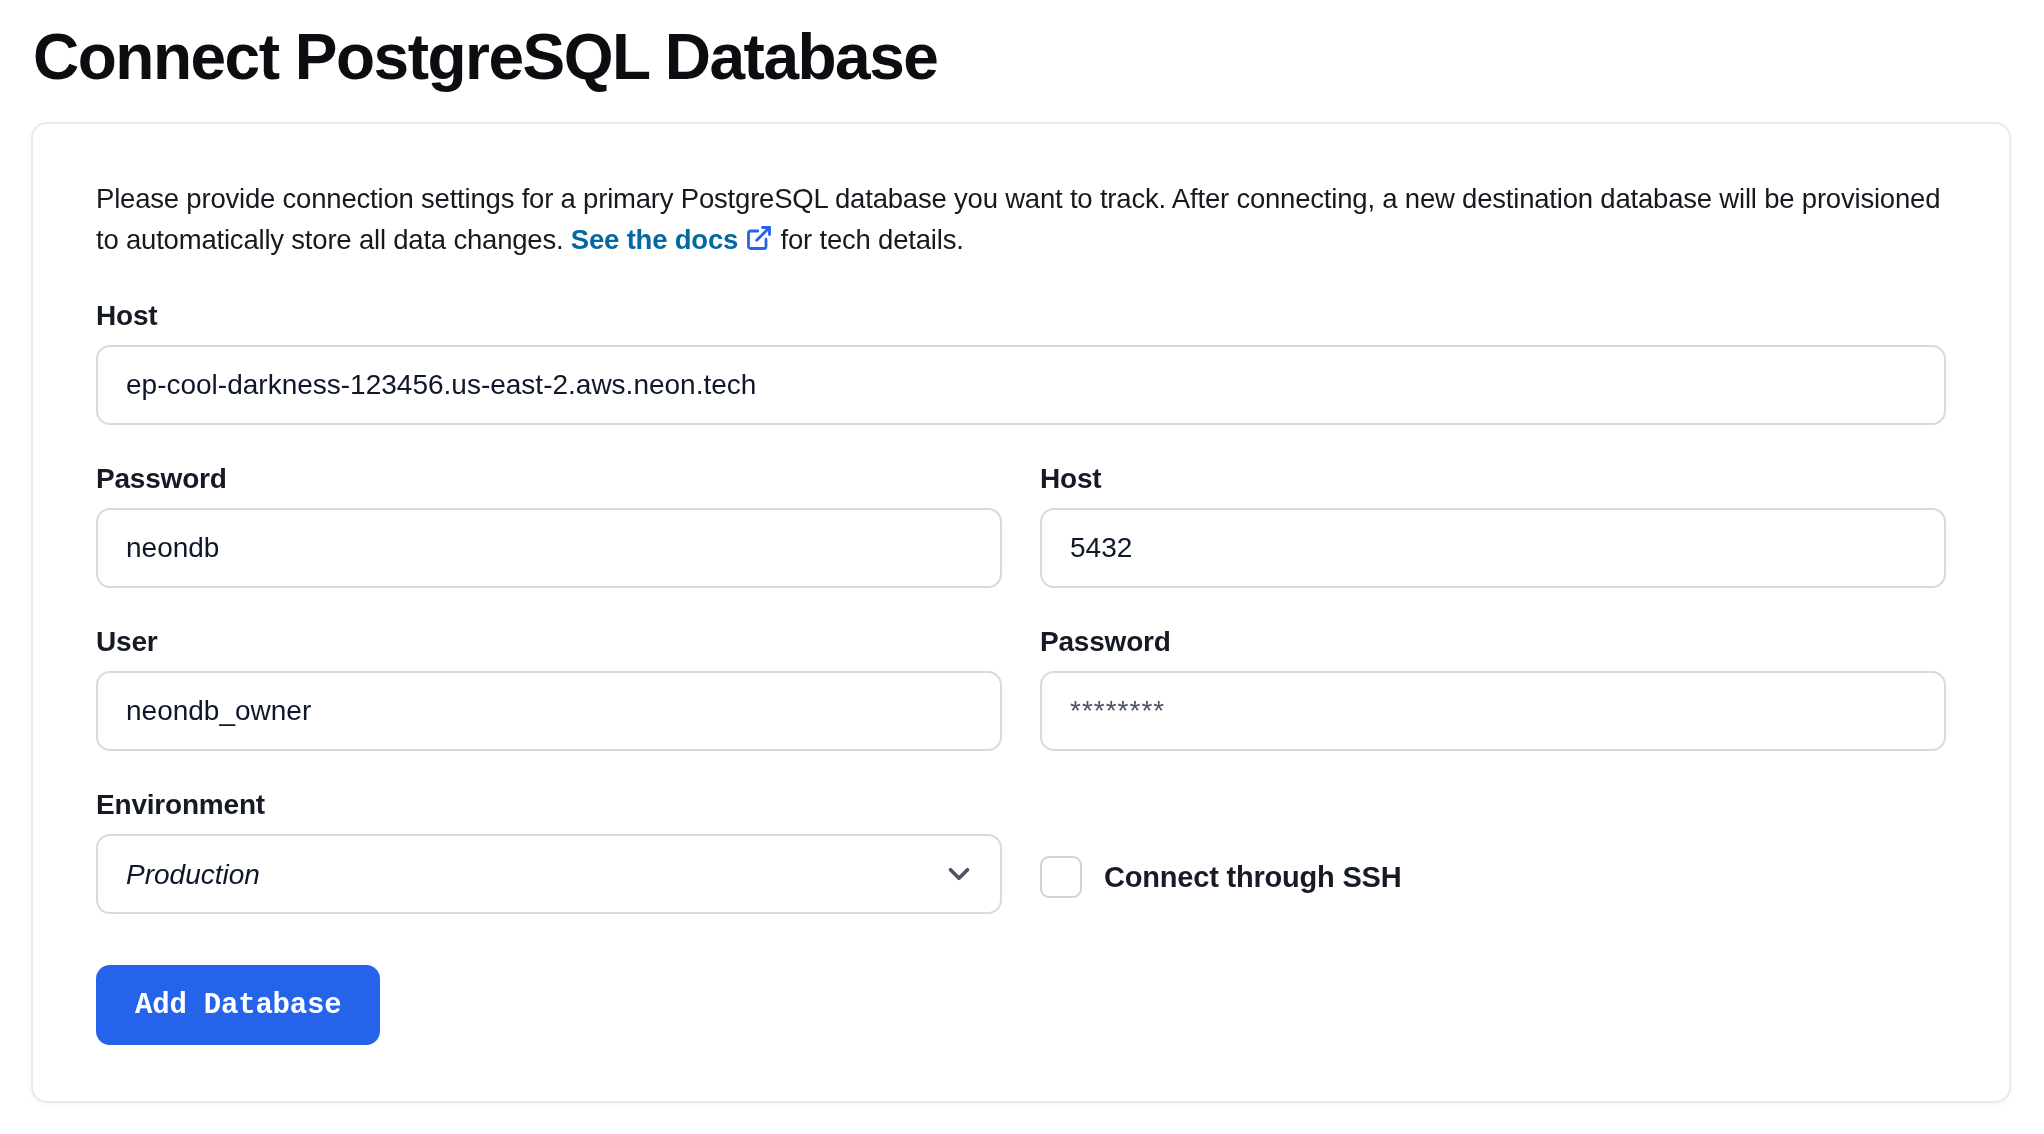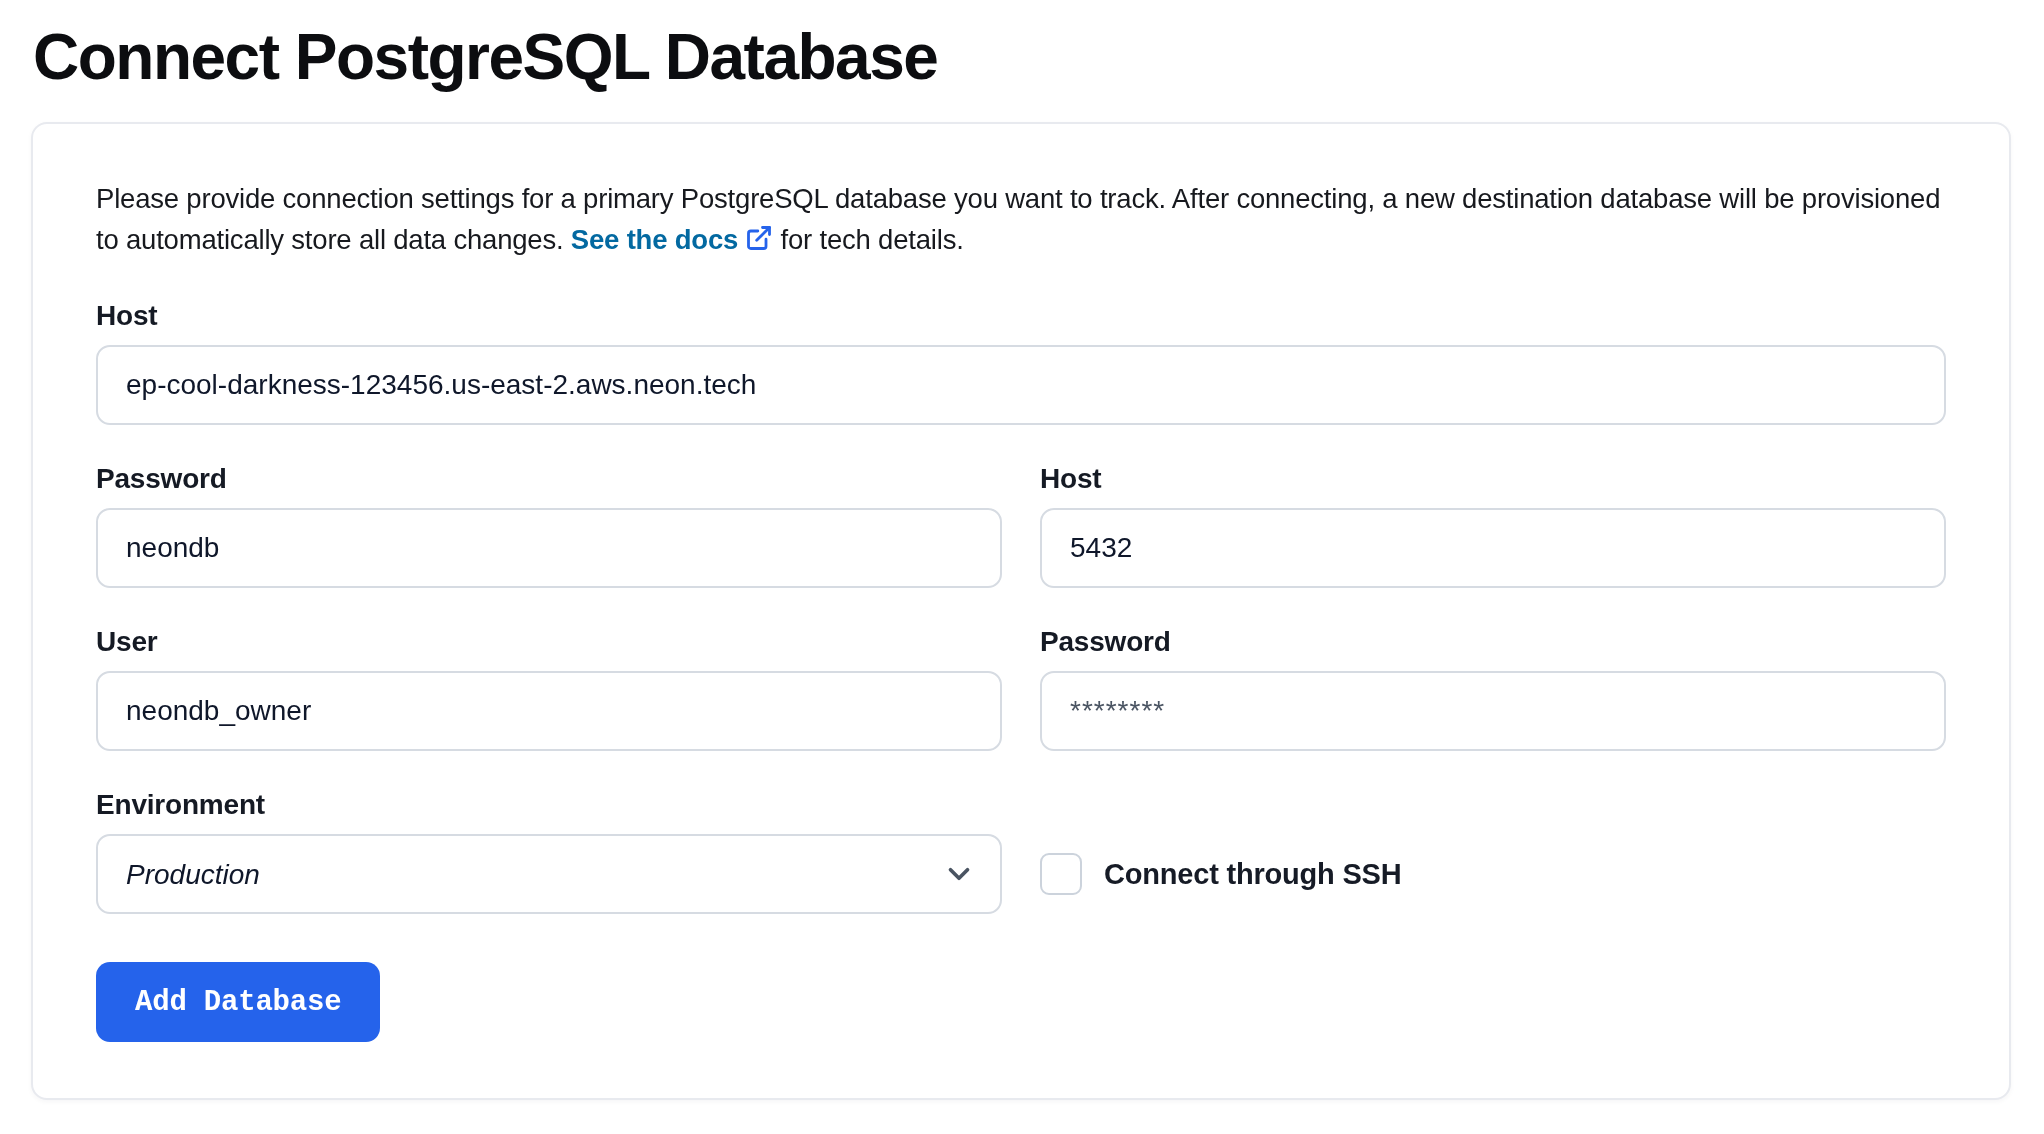--- a/index.html
+++ b/index.html
@@ -83,21 +83,21 @@
     padding-right: 56px;
     font-style: italic;
   }
   .chevron {
     position: absolute;
     right: 26px; top: 50%;
     margin-top: -17px;
     pointer-events: none;
   }
 
-  .ssh-cell { display: flex; flex-direction: row; align-items: flex-end; }
+  .ssh-cell { display: flex; flex-direction: column; }
   .ssh-spacer { height: 48px; }
   .ssh-row { height: 80px; display: flex; align-items: center; }
   .ssh-checkbox {
     appearance: none;
     -webkit-appearance: none;
     width: 42px; height: 42px;
     border: 2px solid #ccd3dc;
     border-radius: 9px;
     background: #ffffff;
     cursor: pointer;

